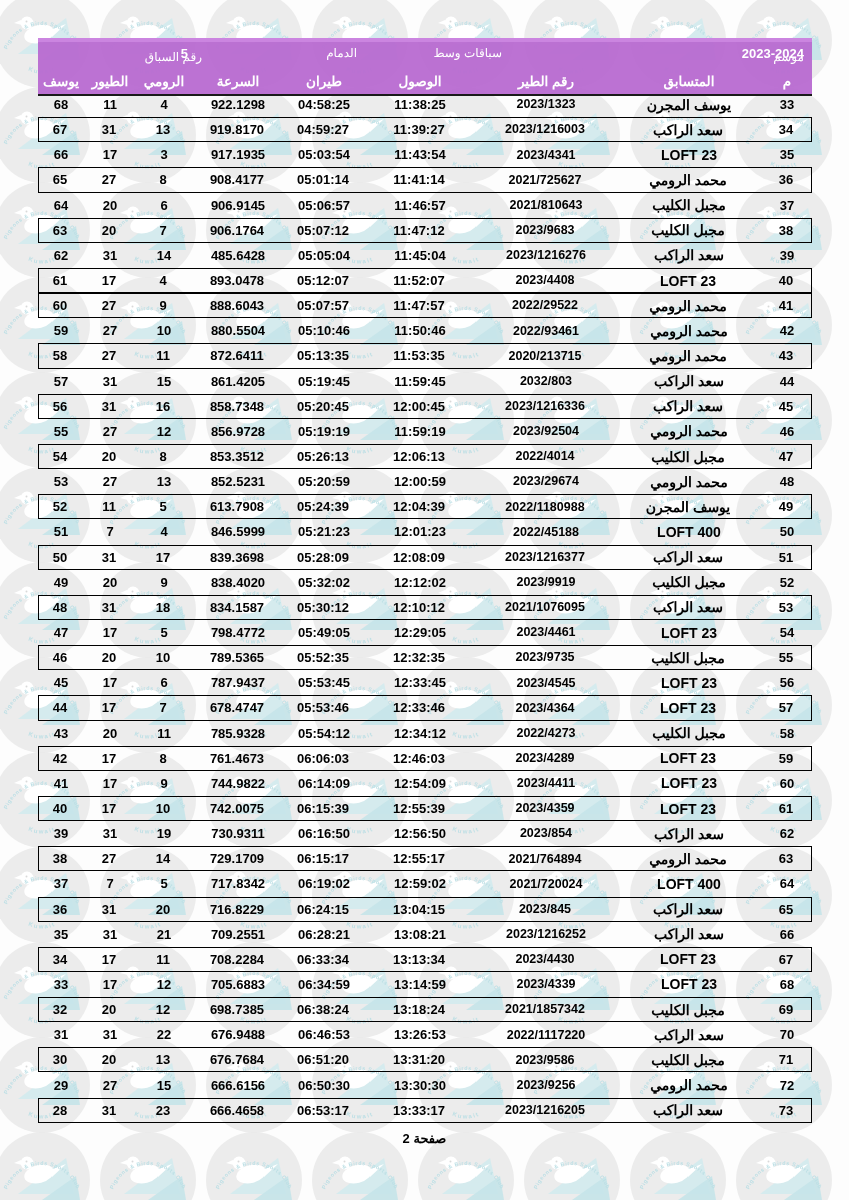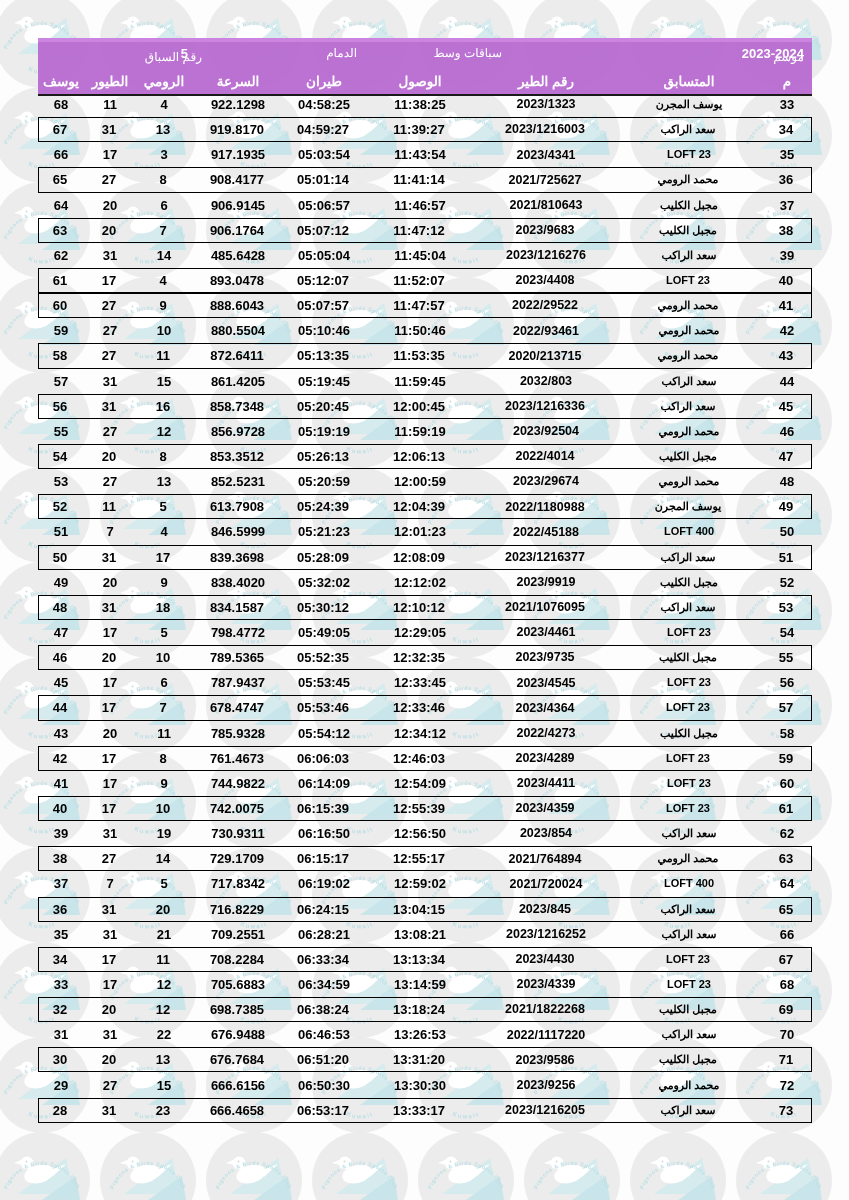--- a/index.html
+++ b/index.html
@@ -38,21 +38,21 @@
   .trow {
     display:grid; direction:rtl;
     grid-template-columns:50px 146px 140px 112px 80px 92px 56px 52px 46px;
     height:25.15px; align-items:center; box-sizing:border-box;
   }
   .trow.framed { border:1.6px solid #000; }
   .cell {
     text-align:center; font-weight:bold; font-size:13px;
     color:#000; white-space:nowrap; line-height:1;
   }
-  .cell.c-name { font-size:11px; }
+  .cell.c-name { font-size:14px; }
   .cell.c-bird { font-size:12.5px; }
   .footer {
     position:absolute; top:1131px; left:0; width:100%;
     text-align:center; font-weight:bold; font-size:13px; color:#000; z-index:2;
   }
   svg text { font-family:"Liberation Sans", sans-serif; }
 </style>
 </head>
 <body>
 
@@ -2255,21 +2255,21 @@
         <div class="cell c-arrival">13:14:59</div>
         <div class="cell c-flight">06:34:59</div>
         <div class="cell c-speed">705.6883</div>
         <div class="cell c-distance">12</div>
         <div class="cell c-birds">17</div>
         <div class="cell c-points">33</div>
       </div>
       <div class="trow framed">
         <div class="cell c-m">69</div>
         <div class="cell c-name">مجبل الكليب</div>
-        <div class="cell c-bird">2021/1822268</div>
+        <div class="cell c-bird">2021/1857342</div>
         <div class="cell c-arrival">13:18:24</div>
         <div class="cell c-flight">06:38:24</div>
         <div class="cell c-speed">698.7385</div>
         <div class="cell c-distance">12</div>
         <div class="cell c-birds">20</div>
         <div class="cell c-points">32</div>
       </div>
       <div class="trow">
         <div class="cell c-m">70</div>
         <div class="cell c-name">سعد الراكب</div>
@@ -2309,14 +2309,15 @@
         <div class="cell c-bird">2023/1216205</div>
         <div class="cell c-arrival">13:33:17</div>
         <div class="cell c-flight">06:53:17</div>
         <div class="cell c-speed">666.4658</div>
         <div class="cell c-distance">23</div>
         <div class="cell c-birds">31</div>
         <div class="cell c-points">28</div>
       </div>
     </div>
 
+  <div class="footer">صفحة 2</div>
 
 </div>
 
 </body></html>

